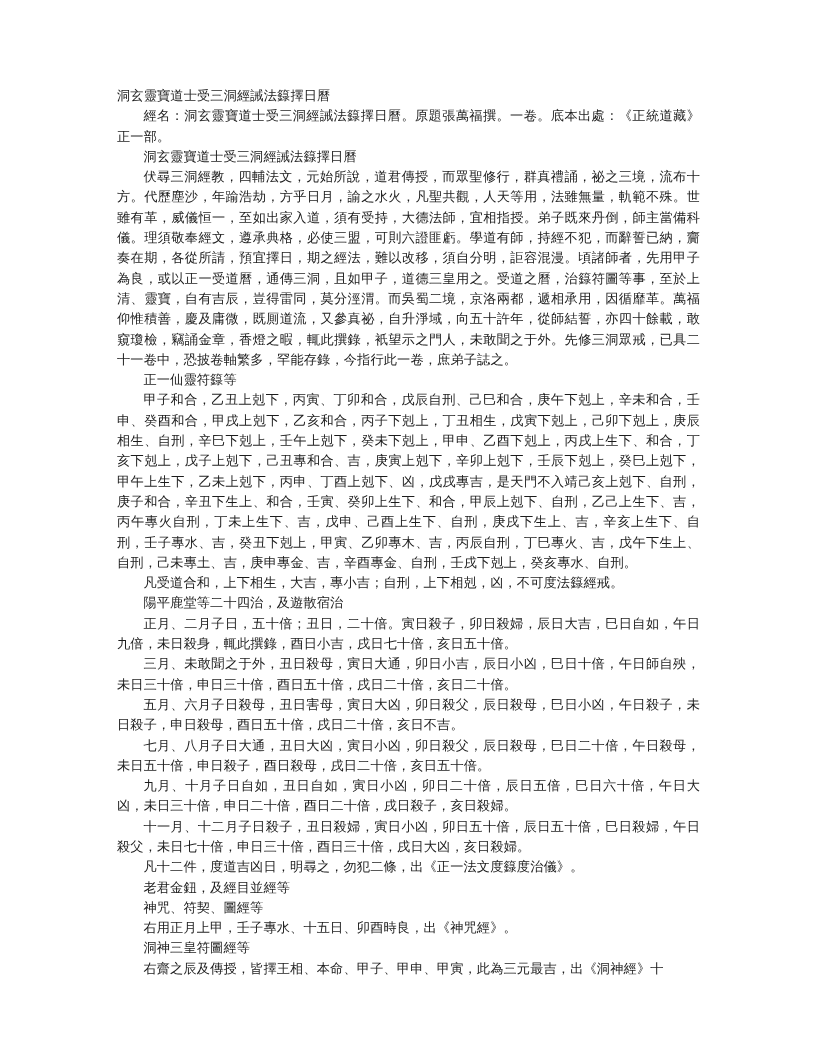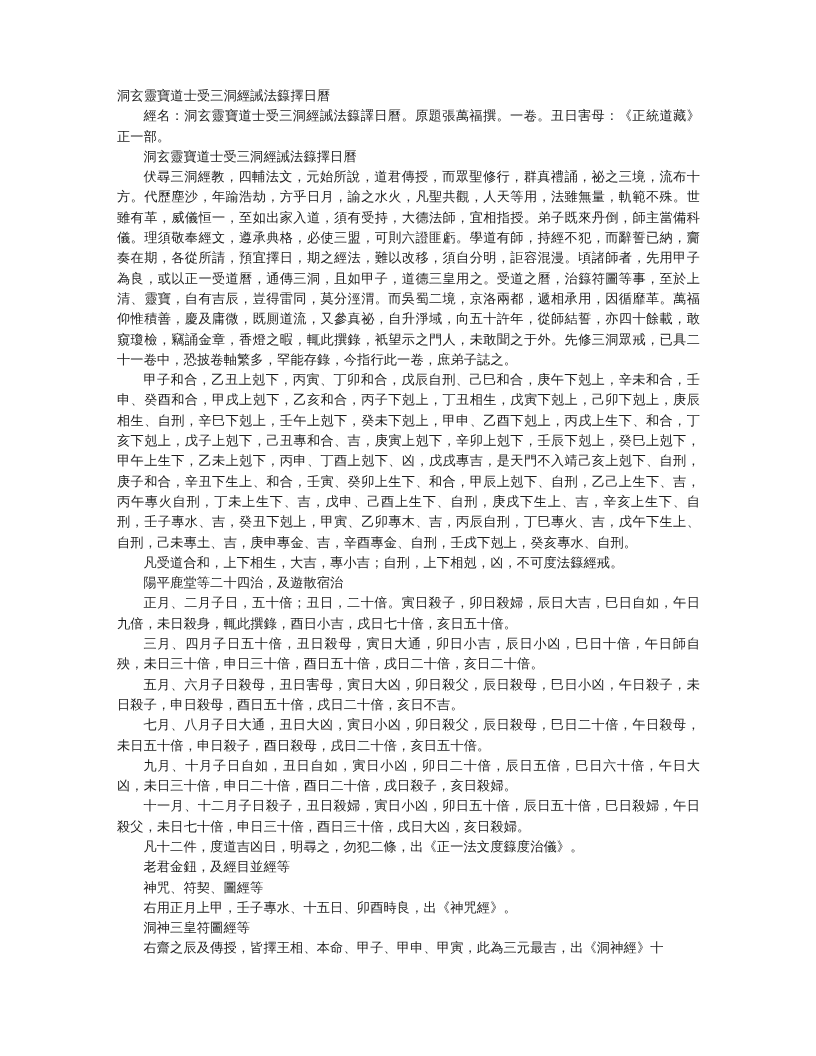--- a/index.html
+++ b/index.html
@@ -59,36 +59,37 @@
   .ln:last-child { }
 </style>
 </head>
 <body>
 
 <div class="page">
   <div class="textblock">
 
     <p class="ln flush">洞玄靈寶道士受三洞經誡法籙擇日曆</p>
 
-    <p class="ln indent">經名：洞玄靈寶道士受三洞經誡法籙譯日曆。原題張萬福撰。一卷。丑日害母：《正統道藏》正一部。</p>
+    <p class="ln indent">經名：洞玄靈寶道士受三洞經誡法籙擇日曆。原題張萬福撰。一卷。底本出處：《正統道藏》正一部。</p>
 
     <p class="ln head">洞玄靈寶道士受三洞經誡法籙擇日曆</p>
 
     <p class="ln indent">伏尋三洞經教，四輔法文，元始所說，道君傳授，而眾聖修行，群真禮誦，祕之三境，流布十方。代歷塵沙，年踰浩劫，方乎日月，諭之水火，凡聖共觀，人天等用，法雖無量，軌範不殊。世雖有革，威儀恒一，至如出家入道，須有受持，大德法師，宜相指授。弟子既來丹倒，師主當備科儀。理須敬奉經文，遵承典格，必使三盟，可則六證匪虧。學道有師，持經不犯，而辭誓已納，齎奏在期，各從所請，預宜擇日，期之經法，難以改移，須自分明，詎容混漫。頃諸師者，先用甲子為良，或以正一受道曆，通傳三洞，且如甲子，道德三皇用之。受道之曆，治籙符圖等事，至於上清、靈寶，自有吉辰，豈得雷同，莫分涇渭。而吳蜀二境，京洛兩都，遞相承用，因循靡革。萬福仰惟積善，慶及庸微，既厠道流，又參真祕，自升淨域，向五十許年，從師結誓，亦四十餘載，敢窺瓊檢，竊誦金章，香燈之暇，輒此撰錄，衹望示之門人，未敢聞之于外。先修三洞眾戒，已具二十一卷中，恐披卷軸繁多，罕能存錄，今指行此一卷，庶弟子誌之。</p>
 
+    <p class="ln head">正一仙靈符籙等</p>
 
     <p class="ln indent">甲子和合，乙丑上剋下，丙寅、丁卯和合，戊辰自刑、己巳和合，庚午下剋上，辛未和合，壬申、癸酉和合，甲戌上剋下，乙亥和合，丙子下剋上，丁丑相生，戊寅下剋上，己卯下剋上，庚辰相生、自刑，辛巳下剋上，壬午上剋下，癸未下剋上，甲申、乙酉下剋上，丙戌上生下、和合，丁亥下剋上，戊子上剋下，己丑專和合、吉，庚寅上剋下，辛卯上剋下，壬辰下剋上，癸巳上剋下，甲午上生下，乙未上剋下，丙申、丁酉上剋下、凶，戊戌專吉，是天門不入靖己亥上剋下、自刑，庚子和合，辛丑下生上、和合，壬寅、癸卯上生下、和合，甲辰上剋下、自刑，乙己上生下、吉，丙午專火自刑，丁未上生下、吉，戊申、己酉上生下、自刑，庚戌下生上、吉，辛亥上生下、自刑，壬子專水、吉，癸丑下剋上，甲寅、乙卯專木、吉，丙辰自刑，丁巳專火、吉，戊午下生上、自刑，己未專土、吉，庚申專金、吉，辛酉專金、自刑，壬戌下剋上，癸亥專水、自刑。</p>
 
     <p class="ln head">凡受道合和，上下相生，大吉，專小吉；自刑，上下相剋，凶，不可度法籙經戒。</p>
 
     <p class="ln head">陽平鹿堂等二十四治，及遊散宿治</p>
 
     <p class="ln indent">正月、二月子日，五十倍；丑日，二十倍。寅日殺子，卯日殺婦，辰日大吉，巳日自如，午日九倍，未日殺身，輒此撰錄，酉日小吉，戌日七十倍，亥日五十倍。</p>
 
-    <p class="ln indent">三月、四月子日五十倍，丑日殺母，寅日大通，卯日小吉，辰日小凶，巳日十倍，午日師自殃，未日三十倍，申日三十倍，酉日五十倍，戌日二十倍，亥日二十倍。</p>
+    <p class="ln indent">三月、未敢聞之于外，丑日殺母，寅日大通，卯日小吉，辰日小凶，巳日十倍，午日師自殃，未日三十倍，申日三十倍，酉日五十倍，戌日二十倍，亥日二十倍。</p>
 
     <p class="ln indent">五月、六月子日殺母，丑日害母，寅日大凶，卯日殺父，辰日殺母，巳日小凶，午日殺子，未日殺子，申日殺母，酉日五十倍，戌日二十倍，亥日不吉。</p>
 
     <p class="ln indent">七月、八月子日大通，丑日大凶，寅日小凶，卯日殺父，辰日殺母，巳日二十倍，午日殺母，未日五十倍，申日殺子，酉日殺母，戌日二十倍，亥日五十倍。</p>
 
     <p class="ln indent">九月、十月子日自如，丑日自如，寅日小凶，卯日二十倍，辰日五倍，巳日六十倍，午日大凶，未日三十倍，申日二十倍，酉日二十倍，戌日殺子，亥日殺婦。</p>
 
     <p class="ln indent">十一月、十二月子日殺子，丑日殺婦，寅日小凶，卯日五十倍，辰日五十倍，巳日殺婦，午日殺父，未日七十倍，申日三十倍，酉日三十倍，戌日大凶，亥日殺婦。</p>
 
     <p class="ln head">凡十二件，度道吉凶日，明尋之，勿犯二條，出《正一法文度籙度治儀》。</p>

